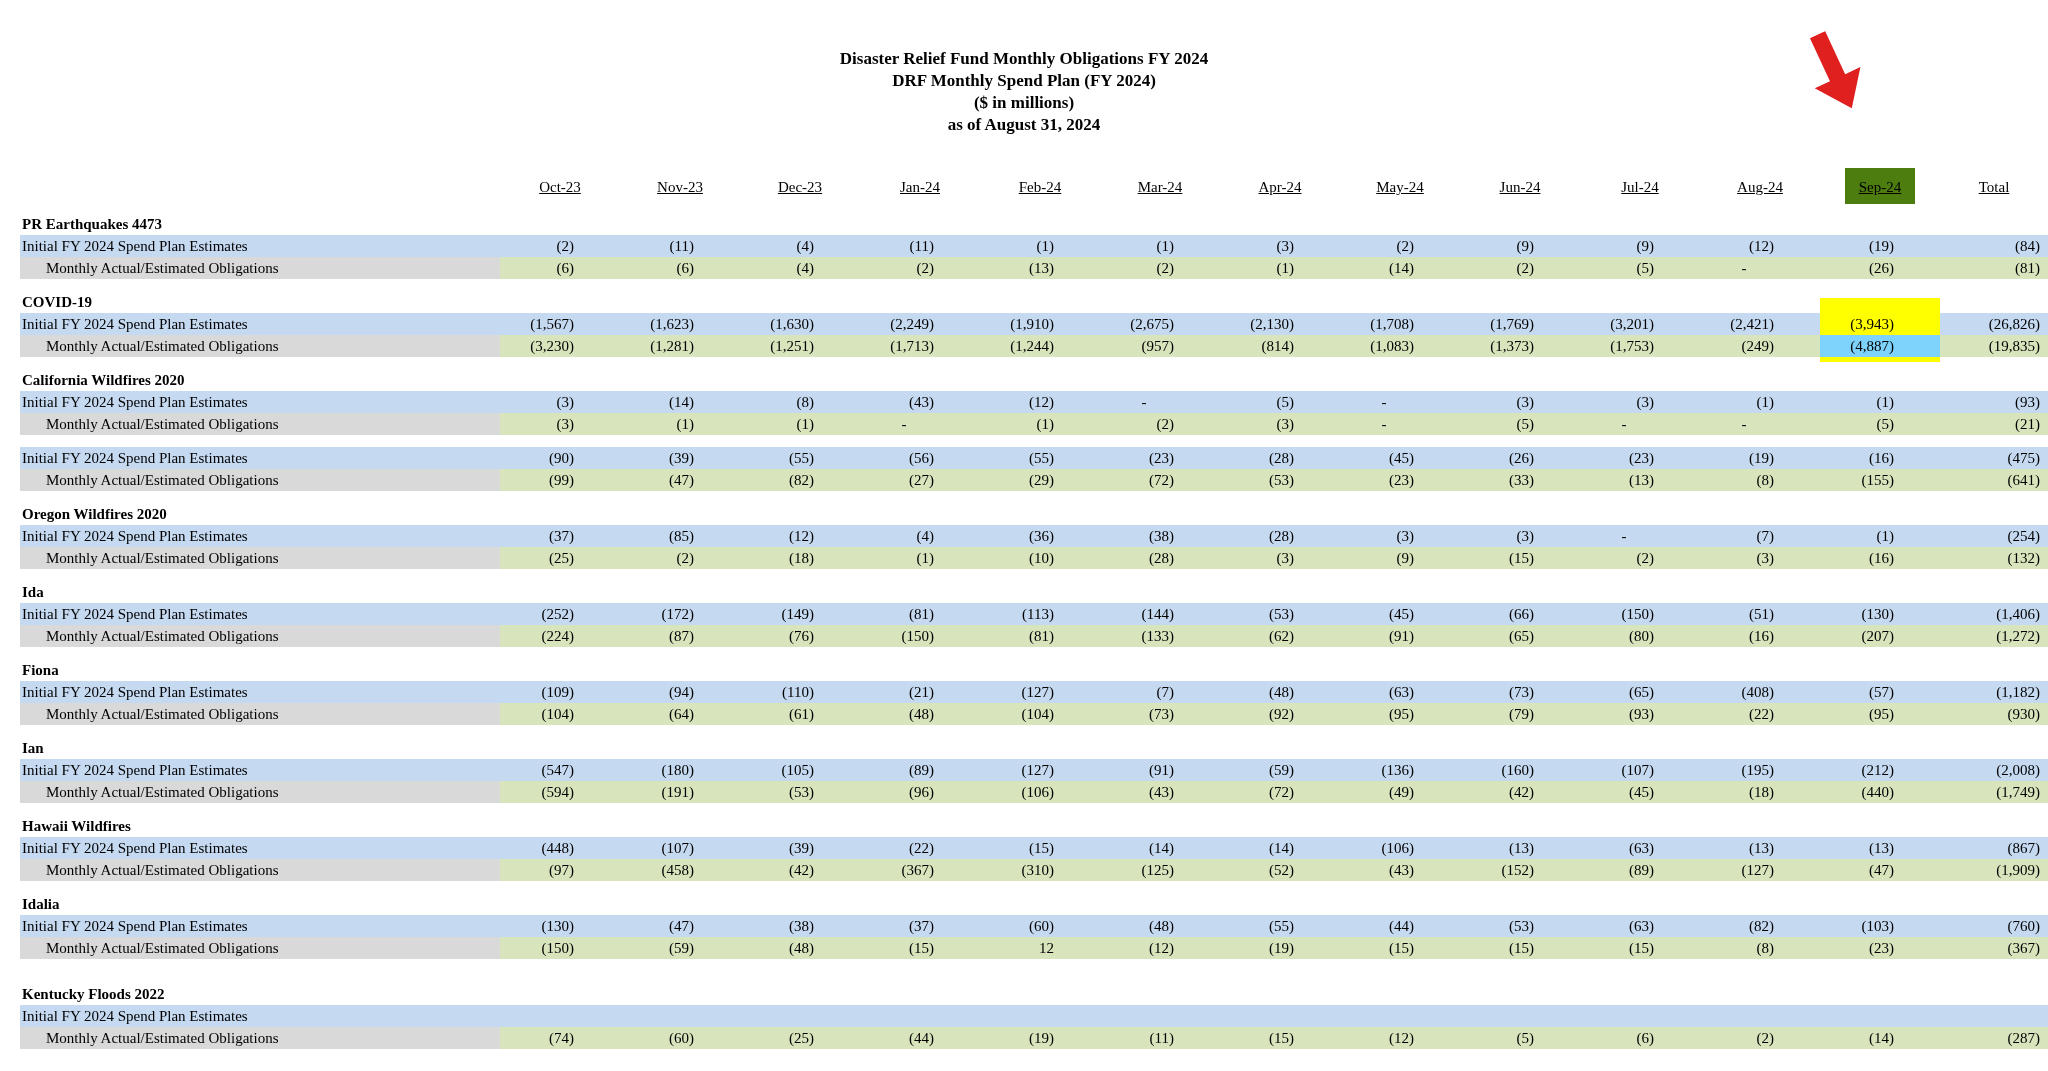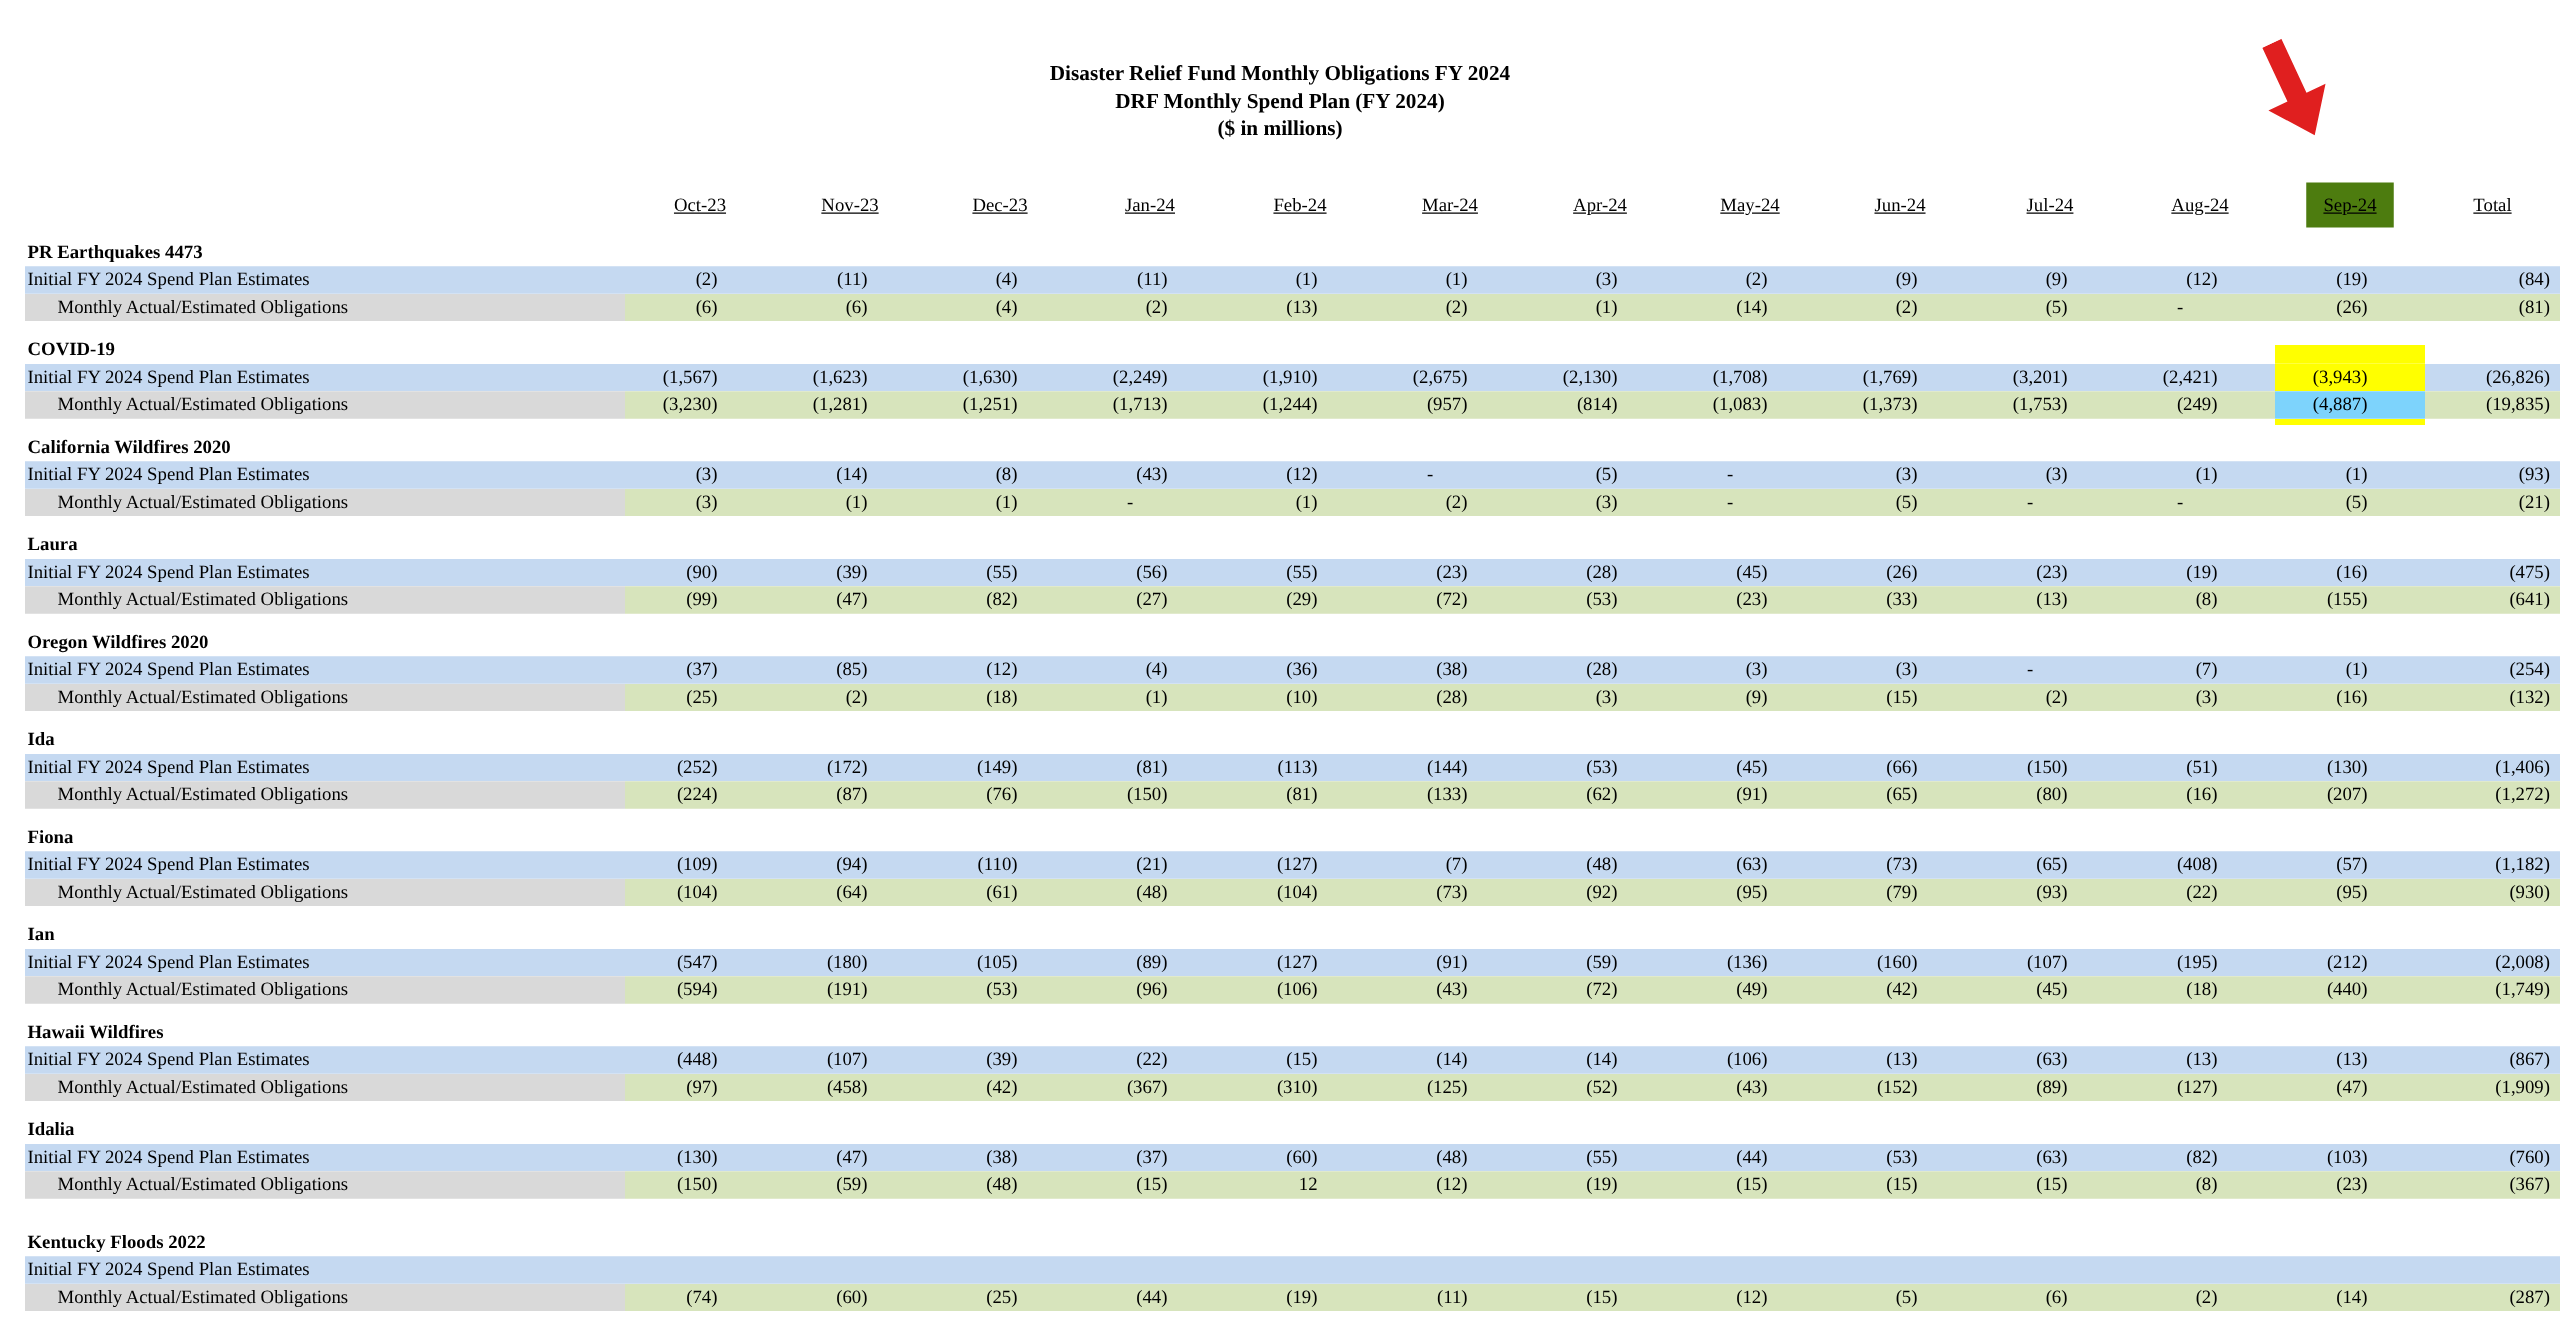--- a/index.html
+++ b/index.html
@@ -62,20 +62,21 @@
 </style>
 </head>
 <body>
 
 <div class="doc">
 
   <div class="titleblock">
     <div>Disaster Relief Fund Monthly Obligations FY 2024</div>
     <div>DRF Monthly Spend Plan (FY 2024)</div>
     <div>($ in millions)</div>
+    <div>as of August 31, 2024</div>
   </div>
 
   <div class="arrow">
     <svg width="56" height="84" viewBox="0 0 40 60" preserveAspectRatio="none">
       <polygon points="14,0 26,0 26,34 38,34 20,58 2,34 14,34" fill="#e01f1f"></polygon>
     </svg>
   </div>
 
   <table class="spend">
     <colgroup>
@@ -237,25 +238,20 @@
           <td class="val dash">-</td>
           <td class="val dash">-</td>
           <td class="val">(5)</td>
           <td class="val total">(21)</td>
         </tr>
         <tr class="gap">
           <td colspan="12"></td>
           <td></td>
           <td></td>
         </tr>
-        <tr class="name-row">
-          <td class="group-name" colspan="12">Laura</td>
-          <td></td>
-          <td></td>
-        </tr>
         <tr class="row-initial">
           <td class="lbl">Initial FY 2024 Spend Plan Estimates</td>
           <td class="val">(90)</td>
           <td class="val">(39)</td>
           <td class="val">(55)</td>
           <td class="val">(56)</td>
           <td class="val">(55)</td>
           <td class="val">(23)</td>
           <td class="val">(28)</td>
           <td class="val">(45)</td>

